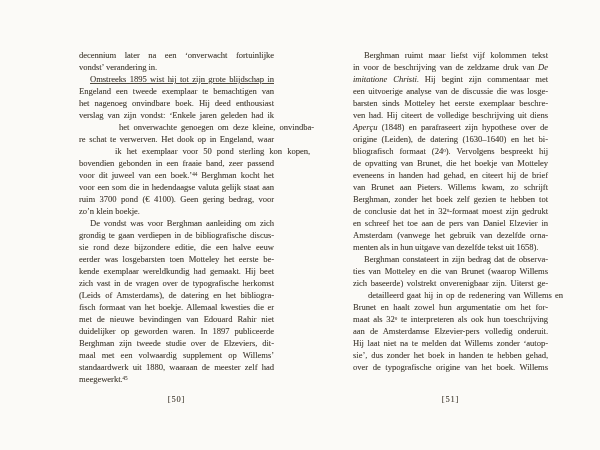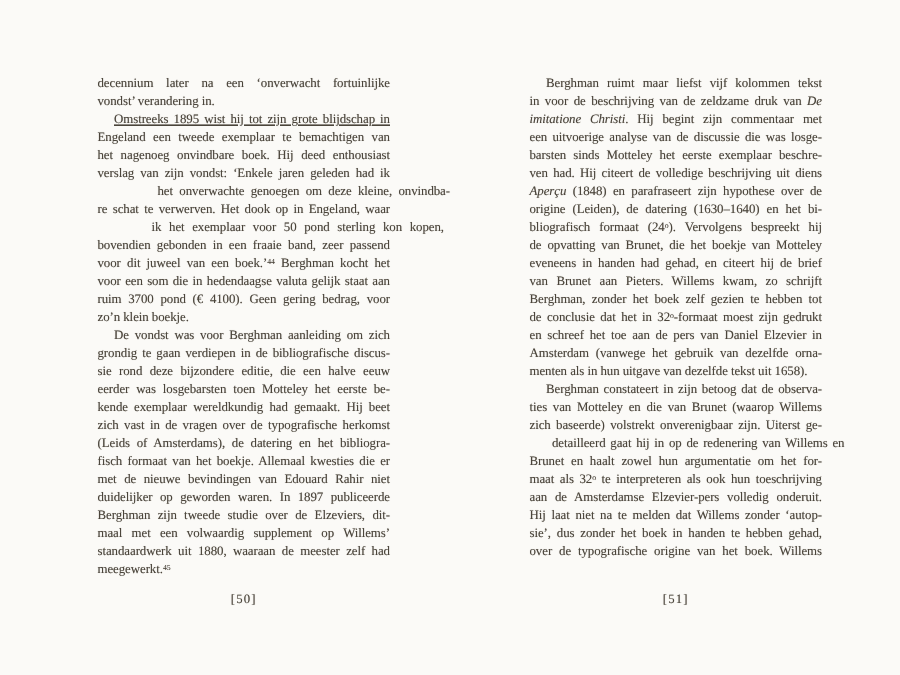--- a/index.html
+++ b/index.html
@@ -16,21 +16,21 @@
     position: relative;
     width: 600px;
     height: 450px;
   }
   .page {
     position: absolute;
     top: 0;
     width: 300px;
     height: 450px;
   }
-  .page-left  { left: 0; }
+  .page-left  { left: 14px; }
   .page-right { left: 312px; }
   .text-block {
     position: absolute;
     top: 49px;
     width: 195px;
     font-size: 8.6px;
     line-height: 12px;
     letter-spacing: -0.05px;
     text-shadow: 0 0 0.5px rgba(75, 69, 59, 0.45);
   }
@@ -112,21 +112,21 @@
         <div class="line"><span class="line-inner" style="word-spacing: 2.52232px;"><span>origine (Leiden), de datering (1630–1640) en het bi-</span></span></div>
         <div class="line"><span class="line-inner" style="word-spacing: 3.90313px;"><span>bliografisch formaat (24</span><sup>o</sup><span>). Vervolgens bespreekt hij</span></span></div>
         <div class="line"><span class="line-inner" style="word-spacing: 1.81836px;"><span>de opvatting van Brunet, die het boekje van Motteley</span></span></div>
         <div class="line"><span class="line-inner" style="word-spacing: 1.91667px;"><span>eveneens in handen had gehad, en citeert hij de brief</span></span></div>
         <div class="line"><span class="line-inner" style="word-spacing: 3.56027px; text-align: right;"><span>van Brunet aan Pieters. Willems kwam, zo schrijft</span></span></div>
         <div class="line"><span class="line-inner" style="word-spacing: 2.07422px;"><span>Berghman, zonder het boek zelf gezien te hebben tot</span></span></div>
         <div class="line"><span class="line-inner" style="word-spacing: 1.47656px;"><span>de conclusie dat het in 32</span><sup>o</sup><span>-formaat moest zijn gedrukt</span></span></div>
         <div class="line"><span class="line-inner" style="word-spacing: 1.72656px;"><span>en schreef het toe aan de pers van Daniel Elzevier in</span></span></div>
         <div class="line"><span class="line-inner" style="word-spacing: 2.44531px;"><span>Amsterdam (vanwege het gebruik van dezelfde orna-</span></span></div>
         <div class="line nojust"><span class="line-inner"><span>menten als in hun uitgave van dezelfde tekst uit 1658).</span></span></div>
-        <div class="line indent"><span class="line-inner" style="word-spacing: 1.0692px;"><span>Berghman constateert in zijn betoog dat de observa-</span></span></div>
+        <div class="line indent"><span class="line-inner" style="word-spacing: 1.0692px;"><span>Berghman constateert in zijn bedrag dat de observa-</span></span></div>
         <div class="line"><span class="line-inner" style="word-spacing: 1.72656px;"><span>ties van Motteley en die van Brunet (waarop Willems</span></span></div>
         <div class="line"><span class="line-inner" style="word-spacing: 1.50781px;"><span>zich baseerde) volstrekt onverenigbaar zijn. Uiterst ge-</span></span></div>
         <div class="line"><span class="line-inner" style="word-spacing: 1.05382px; margin-left: 15px;"><span>detailleerd gaat hij in op de redenering van Willems en</span></span></div>
         <div class="line"><span class="line-inner" style="word-spacing: 2.47461px;"><span>Brunet en haalt zowel hun argumentatie om het for-</span></span></div>
         <div class="line"><span class="line-inner" style="word-spacing: 1.60352px;"><span>maat als 32</span><sup>o</sup><span> te interpreteren als ook hun toeschrijving</span></span></div>
         <div class="line"><span class="line-inner" style="word-spacing: 3.08125px;"><span>aan de Amsterdamse Elzevier-pers volledig onderuit.</span></span></div>
         <div class="line"><span class="line-inner" style="word-spacing: 1.67882px;"><span>Hij laat niet na te melden dat Willems zonder ‘autop-</span></span></div>
         <div class="line"><span class="line-inner" style="word-spacing: 1.77604px;"><span>sie’, dus zonder het boek in handen te hebben gehad,</span></span></div>
         <div class="line"><span class="line-inner" style="word-spacing: 2.51786px;"><span>over de typografische origine van het boek. Willems</span></span></div>
       </div>

